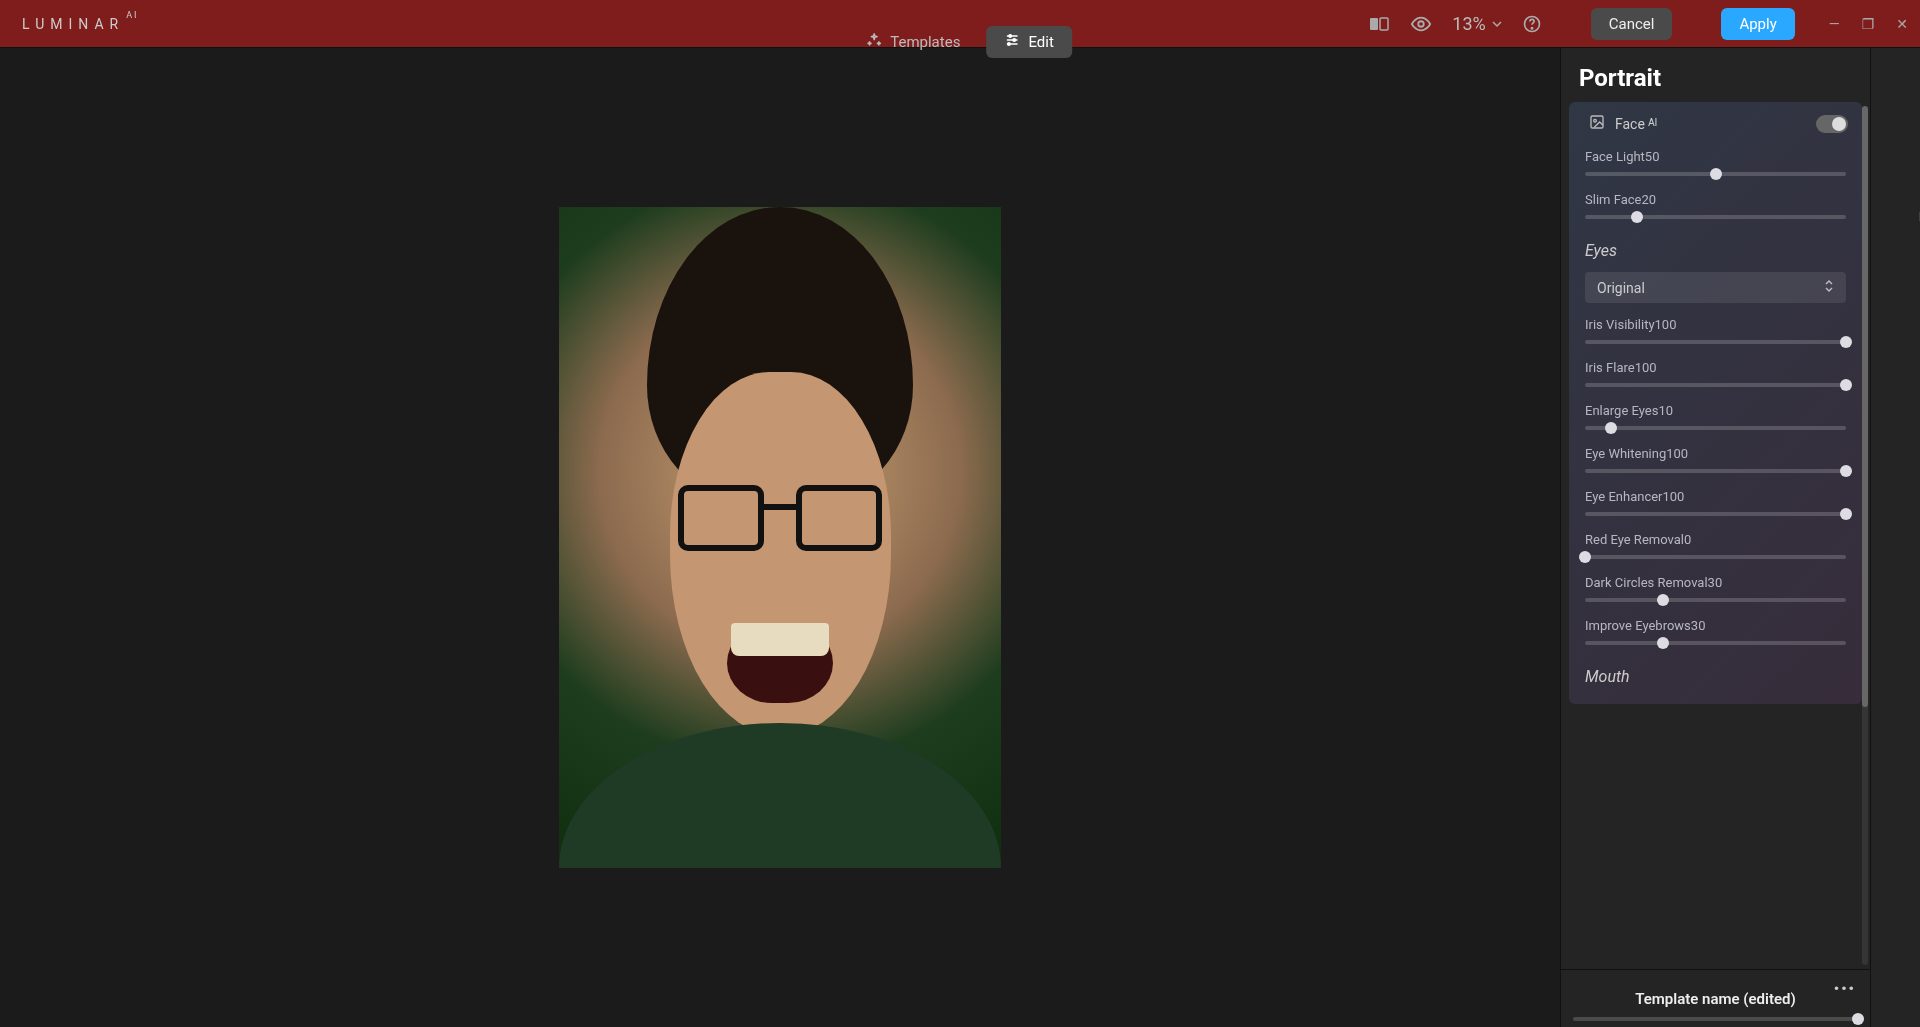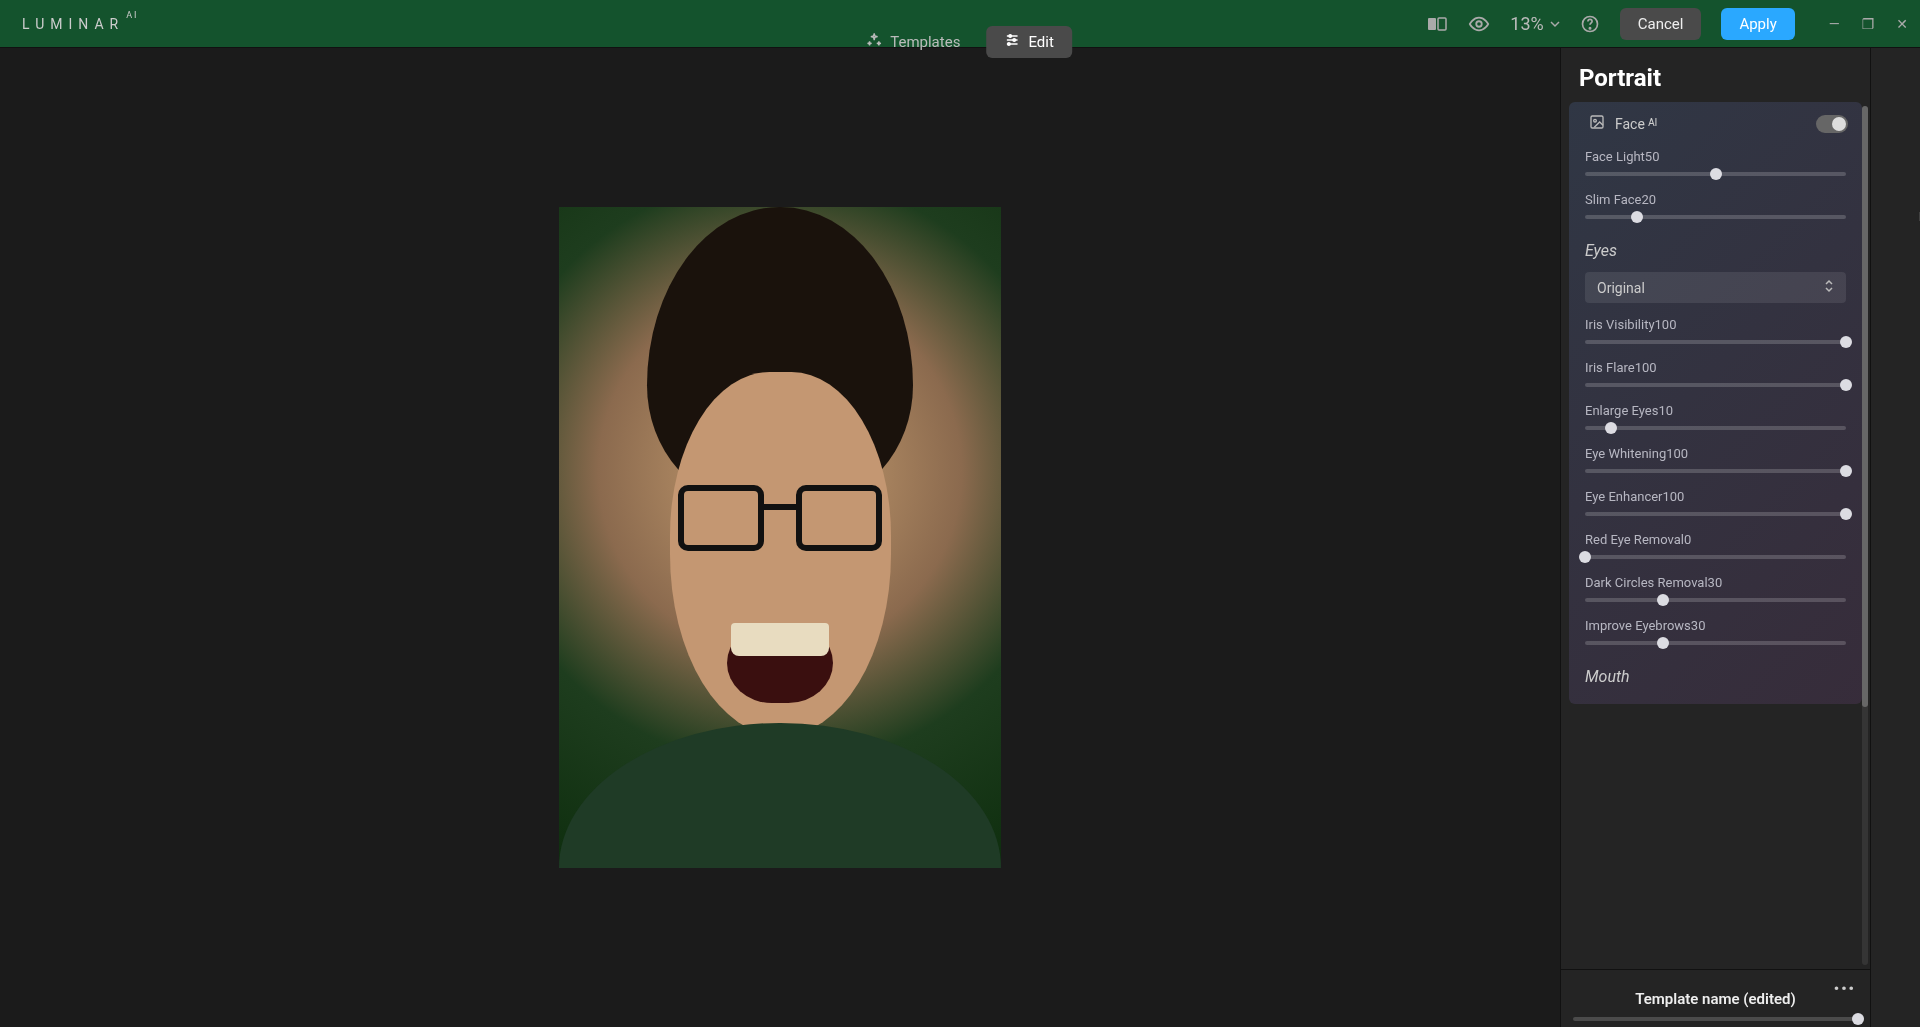--- a/index.html
+++ b/index.html
@@ -1,21 +1,21 @@
 <!DOCTYPE html>
 <html><head>
 <meta charset="utf-8">
 <style>
 * { box-sizing: border-box; margin: 0; padding: 0; font-family: -apple-system, BlinkMacSystemFont, "Segoe UI", Roboto, sans-serif; user-select: none; }
 html, body { width: 1920px; height: 1027px; background: #1b1b1b; color: #ccc; overflow: hidden; }
 
 
 .topbar {
   height: 48px;
-  background: #14532d;
+  background: #7f1d1d;
   display: flex;
   align-items: center;
   padding: 0 12px;
   border-bottom: 1px solid #111;
   position: relative;
 }
 .logo { letter-spacing: 6px; font-size: 14px; color: #ccc; font-weight: 400; margin-left: 10px; }
 .logo sup { font-size: 9px; letter-spacing: 2px; margin-left: 2px; top: -0.6em; position: relative; }
 
 .center-tabs { position: absolute; left: 50%; transform: translateX(-50%); display: flex; gap: 8px; margin-top: 37px; }
@@ -23,21 +23,21 @@
   display: flex; align-items: center; gap: 8px;
   padding: 6px 18px; border-radius: 6px;
   color: #bbb; font-size: 15px; cursor: pointer;
 }
 .tab-btn.active { background: #4a4a4a; color: #fff; }
 .tab-btn svg { width: 16px; height: 16px; }
 
 .topbar-right { margin-left: auto; display: flex; align-items: center; gap: 20px; }
 .zoom { color: #bbb; font-size: 18px; display: flex; align-items: center; gap: 6px; }
 .icon-btn { color: #aaa; cursor: pointer; display: flex; }
-.btn { padding: 7px 18px; border-radius: 6px; font-size: 15px; cursor: pointer; }
+.btn { padding: 7px 18px; border-radius: 6px; font-size: 15px; cursor: pointer; margin-left: 29px; }
 .btn.cancel { background: #4a4a4a; color: #eee; }
 .btn.apply  { background: #2aa8ff; color: #fff; }
 .win-ctrls { display: flex; gap: 22px; margin-left: 14px; color: #aaa; }
 .win-ctrls span { cursor: pointer; font-size: 14px; }
 
 
 .main { display: flex; height: calc(100% - 48px); }
 
 .canvas {
   flex: 1;

